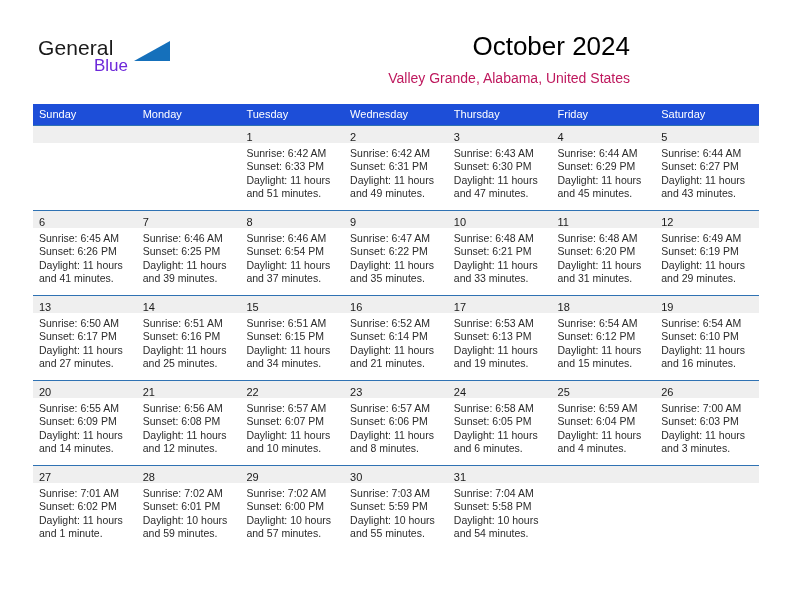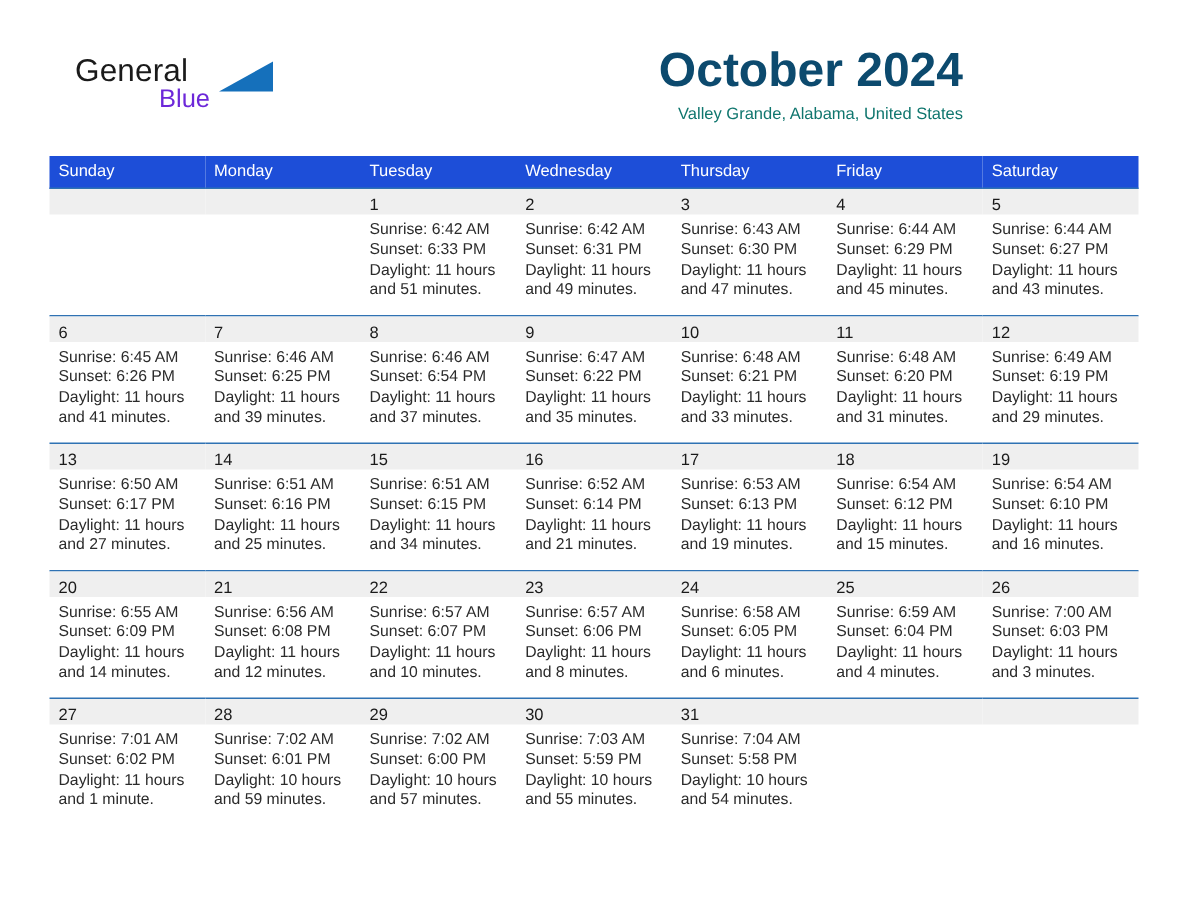--- a/index.html
+++ b/index.html
@@ -12,21 +12,21 @@
     height: 612px;
     font-family: "Liberation Sans", sans-serif;
     color: #222222;
     position: relative;
     overflow: hidden;
   }
 
   
   .page-header {
     position: absolute;
-    left: 16px;
+    left: 4px;
     top: 0;
     width: 660px;
     height: 100px;
   }
 
   .logo {
     position: absolute;
     left: 34px;
     top: 36px;
     width: 180px;
@@ -59,30 +59,30 @@
     border-bottom: 20px solid #1570bb;
   }
 
   .title-block {
     position: absolute;
     right: 34px;
     top: 30px;
     text-align: right;
   }
   .cal-title {
-    font-size: 32px;
-    color: #0c4a6e;
+    font-size: 26px;
+    color: #000000;
     line-height: 32px;
-    font-weight: bold;
+    font-weight: normal;
     margin: 0;
     font-family: "Liberation Sans", sans-serif;
   }
   .cal-subtitle {
-    font-size: 11px;
-    color: #0f766e;
+    font-size: 14px;
+    color: #be185d;
     margin: 8px 0 8px 0;
     font-weight: normal;
     font-family: "Liberation Sans", sans-serif;
   }
 
   
   .calendar {
     position: absolute;
     left: 33px;
     top: 104px;

